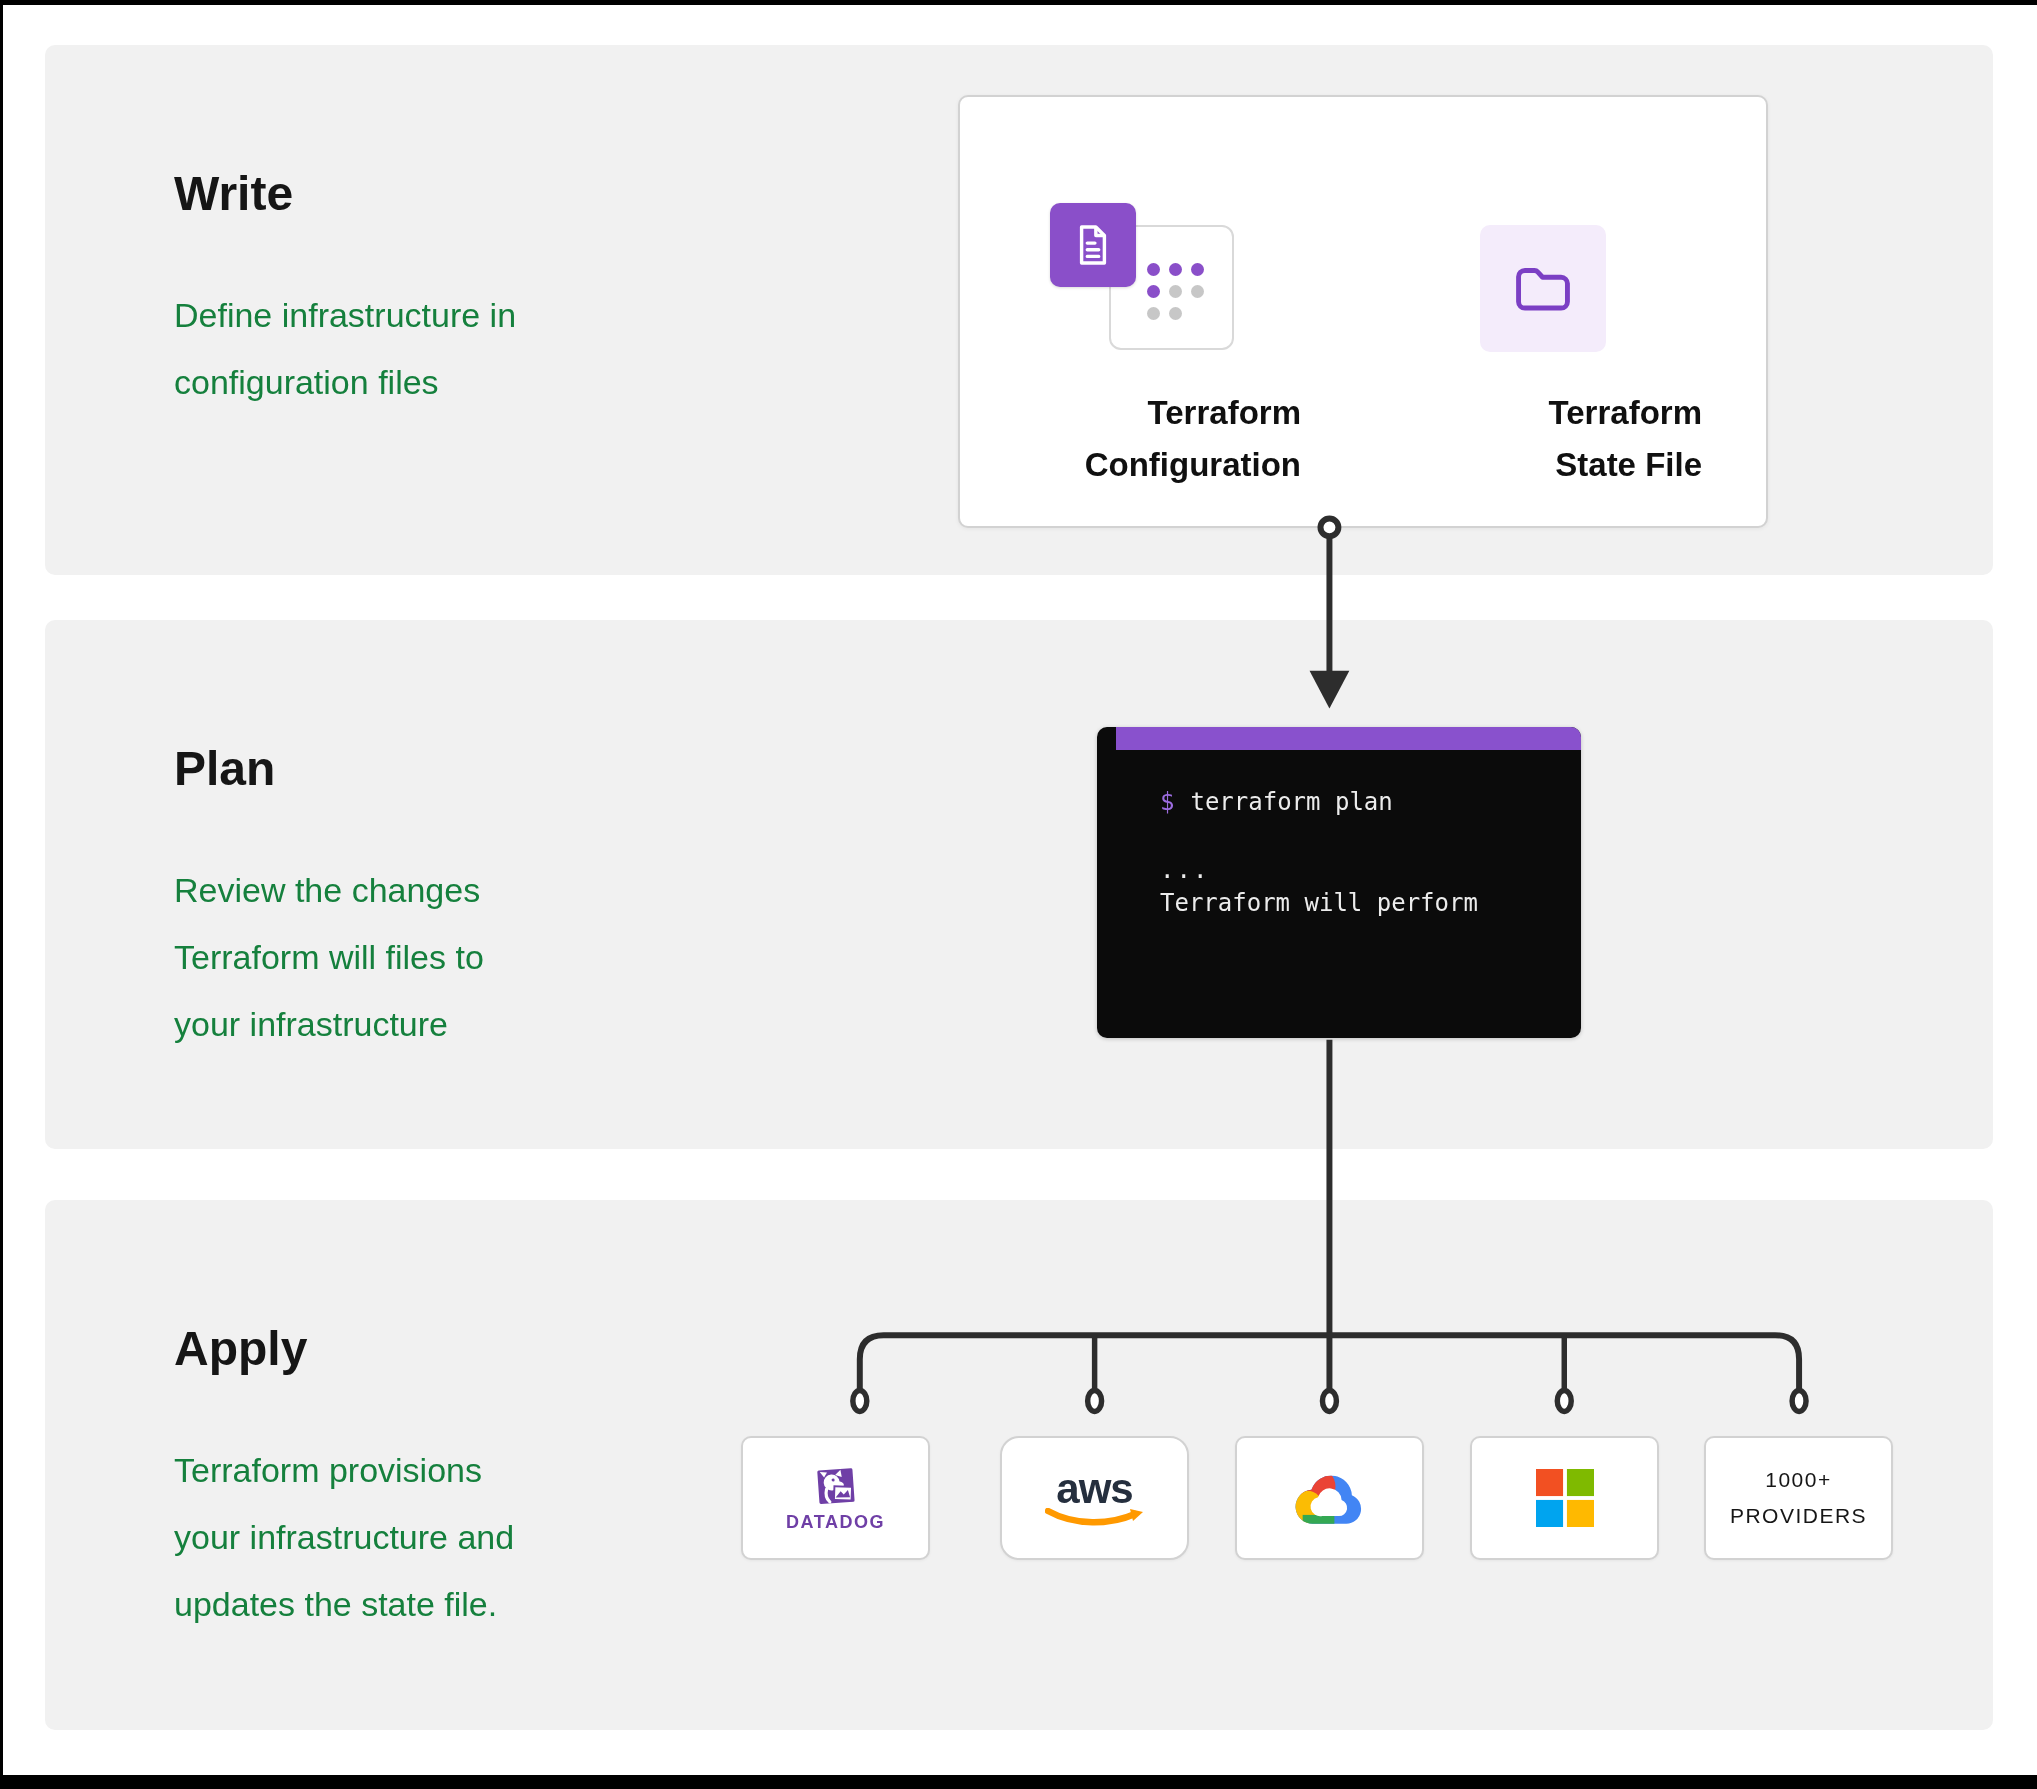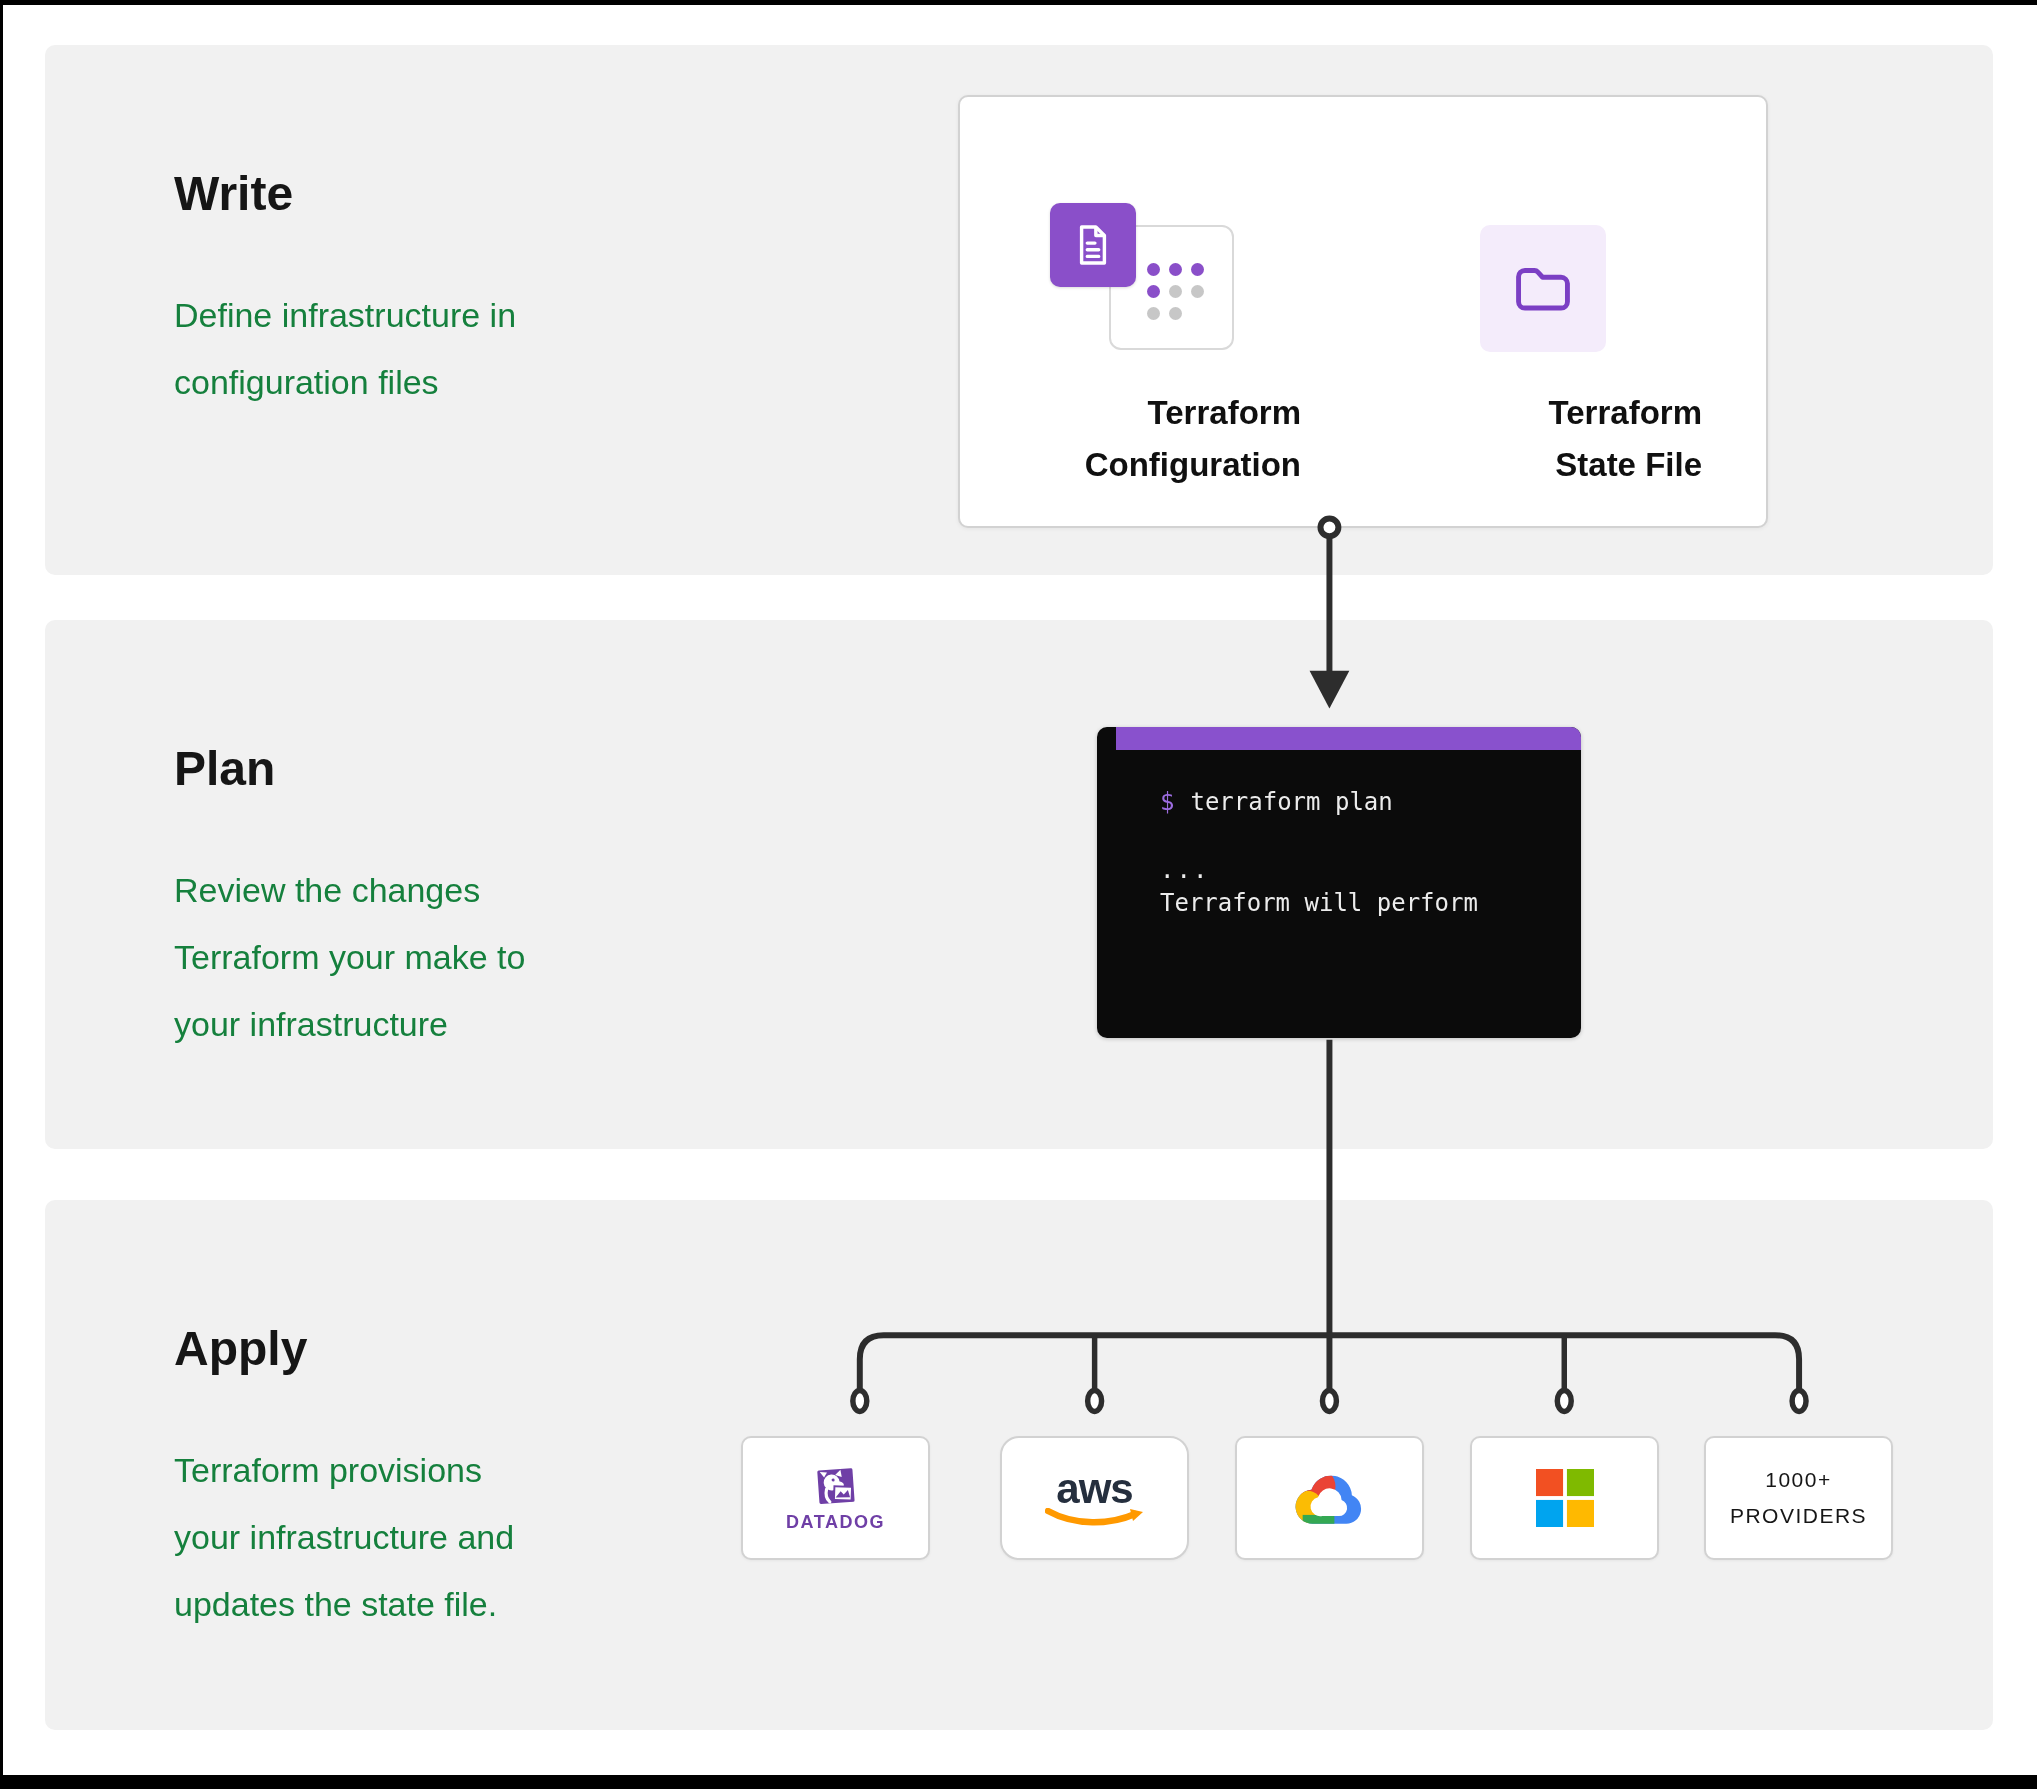--- a/index.html
+++ b/index.html
@@ -84,21 +84,21 @@
   <div class="sec-body">
     <div class="line">Define infrastructure in</div>
     <div class="line">configuration files</div>
   </div>
 </div>
 
 <div class="section" id="sec-plan">
   <div class="sec-title">Plan</div>
   <div class="sec-body">
     <div class="line">Review the changes</div>
-    <div class="line">Terraform your make to</div>
+    <div class="line">Terraform will files to</div>
     <div class="line">your infrastructure</div>
   </div>
 </div>
 
 <div class="section" id="sec-apply">
   <div class="sec-title">Apply</div>
   <div class="sec-body">
     <div class="line">Terraform provisions</div>
     <div class="line">your infrastructure and</div>
     <div class="line">updates the state file.</div>

